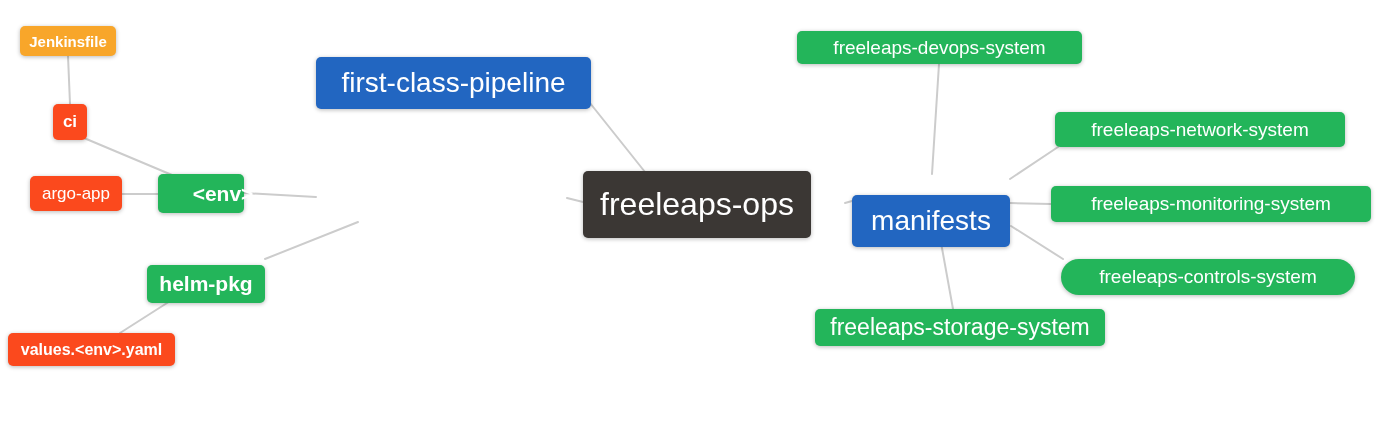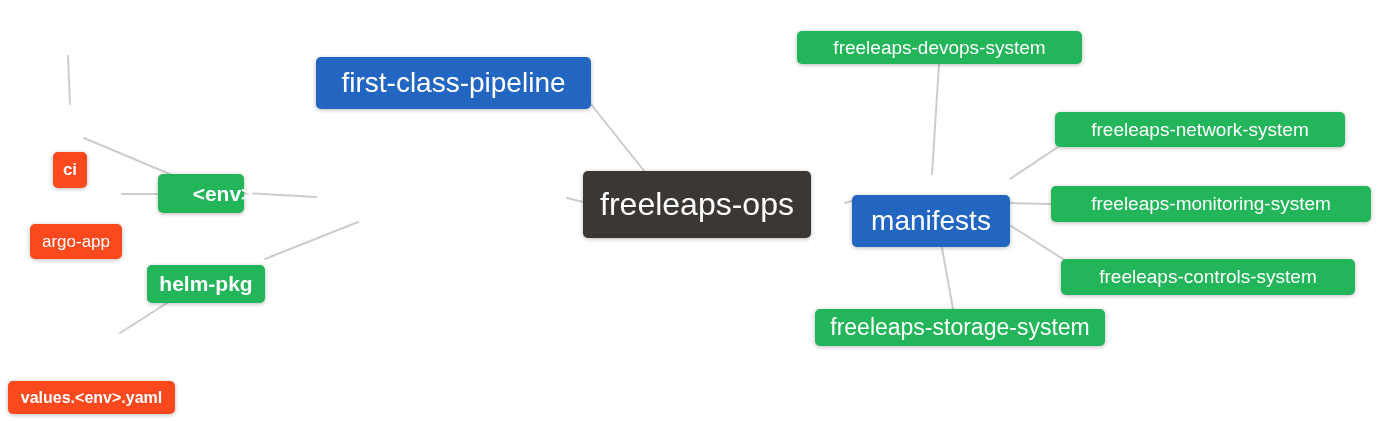--- a/index.html
+++ b/index.html
@@ -35,39 +35,39 @@
     justify-content: center;
     color: var(--c-text, #ffffff);
     border-radius: 5px;
     box-shadow: 0 1px 4px rgba(0,0,0,0.28);
     white-space: nowrap;
     cursor: pointer;
     box-sizing: border-box;
   }
   .blue   { background: var(--c-blue,   #2266c1); margin-top: 21px; }
   .green  { background: var(--c-green,  #23b55a); }
-  .red    { background: var(--c-red,    #fb491d); margin-top: 48px; }
+  .red    { background: var(--c-red,    #fb491d); }
   .orange { background: var(--c-orange, #f8a62a); }
   .dark   { background: var(--c-dark,   #3b3734); }
 
   
   .n-jenkinsfile { left: 20px;   top: 26px;  width: 96px;  height: 30px; font-size: 15px; font-weight: 700; }
   .n-ci          { left: 53px;   top: 104px; width: 34px;  height: 36px; font-size: 17px; font-weight: 700; }
   .n-argo        { left: 30px;   top: 176px; width: 92px;  height: 35px; font-size: 17px; font-weight: 400; }
   .n-env         { left: 158px;  top: 174px; width: 86px;  height: 39px; font-size: 21px; font-weight: 700; padding-left: 44px; }
   .n-helm        { left: 147px;  top: 265px; width: 118px; height: 38px; font-size: 21px; font-weight: 700; }
   .n-values      { left: 8px;    top: 333px; width: 167px; height: 33px; font-size: 16px; font-weight: 700; }
   .n-fcp         { left: 316px;  top: 36px;  width: 275px; height: 52px; font-size: 28px; font-weight: 400; }
   .n-service     { left: 316px;  top: 171px; width: 251px; height: 52px; font-size: 28px; font-weight: 400; }
   .n-ops         { left: 583px;  top: 171px; width: 228px; height: 67px; font-size: 32px; font-weight: 400; }
   .n-manifests   { left: 852px;  top: 174px; width: 158px; height: 52px; font-size: 28px; font-weight: 400; }
   .n-devops      { left: 797px;  top: 31px;  width: 285px; height: 33px; font-size: 19px; font-weight: 400; }
   .n-network     { left: 1055px; top: 112px; width: 290px; height: 35px; font-size: 19px; font-weight: 400; }
   .n-monitoring  { left: 1051px; top: 186px; width: 320px; height: 36px; font-size: 19px; font-weight: 400; }
-  .n-controls    { left: 1061px; top: 259px; width: 294px; height: 36px; font-size: 19px; font-weight: 400; }
+  .n-controls    { left: 1061px; top: 259px; width: 294px; height: 36px; font-size: 19px; font-weight: 400; border-radius: 18px; }
   .n-storage     { left: 815px;  top: 309px; width: 290px; height: 37px; font-size: 23px; font-weight: 400; }
 </style>
 </head>
 <body>
 
 <div id="canvas">
 
   <svg id="edges" viewBox="0 0 1390 421" xmlns="http://www.w3.org/2000/svg">
     <line x1="68" y1="56" x2="70" y2="104"></line>
     <line x1="84" y1="138" x2="172" y2="175"></line>
@@ -78,20 +78,21 @@
     <line x1="567" y1="198" x2="583" y2="202"></line>
     <line x1="578" y1="88" x2="645" y2="172"></line>
     <line x1="845" y1="203" x2="852" y2="201"></line>
     <line x1="932" y1="174" x2="939" y2="64"></line>
     <line x1="1010" y1="179" x2="1058" y2="147"></line>
     <line x1="1010" y1="203" x2="1051" y2="204"></line>
     <line x1="1011" y1="226" x2="1063" y2="259"></line>
     <line x1="938" y1="226" x2="953" y2="309"></line>
   </svg>
 
+  <div class="node orange n-jenkinsfile">Jenkinsfile</div>
 
   <div class="node red n-ci">ci</div>
 
   <div class="node red n-argo">argo-app</div>
 
   <div class="node green n-env">&lt;env&gt;</div>
 
   <div class="node green n-helm">helm-pkg</div>
 
   <div class="node red n-values">values.&lt;env&gt;.yaml</div>

